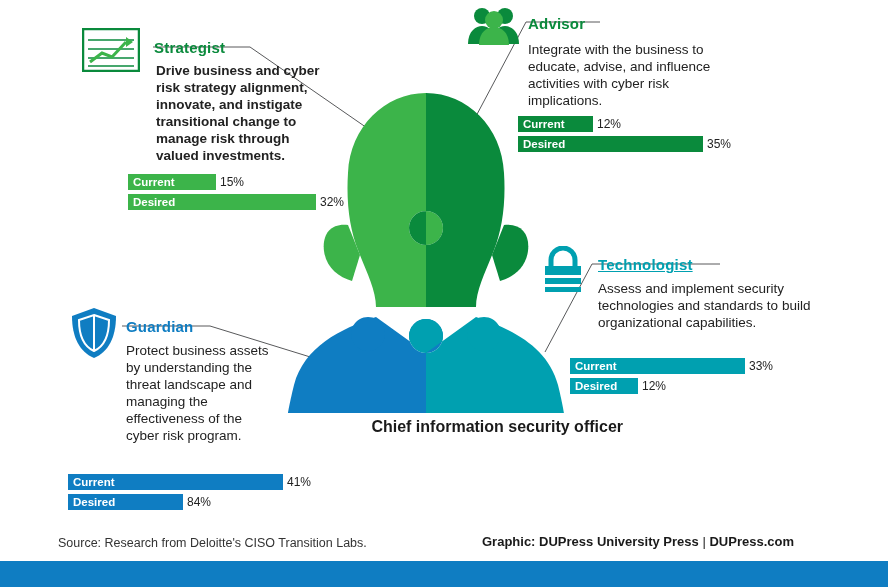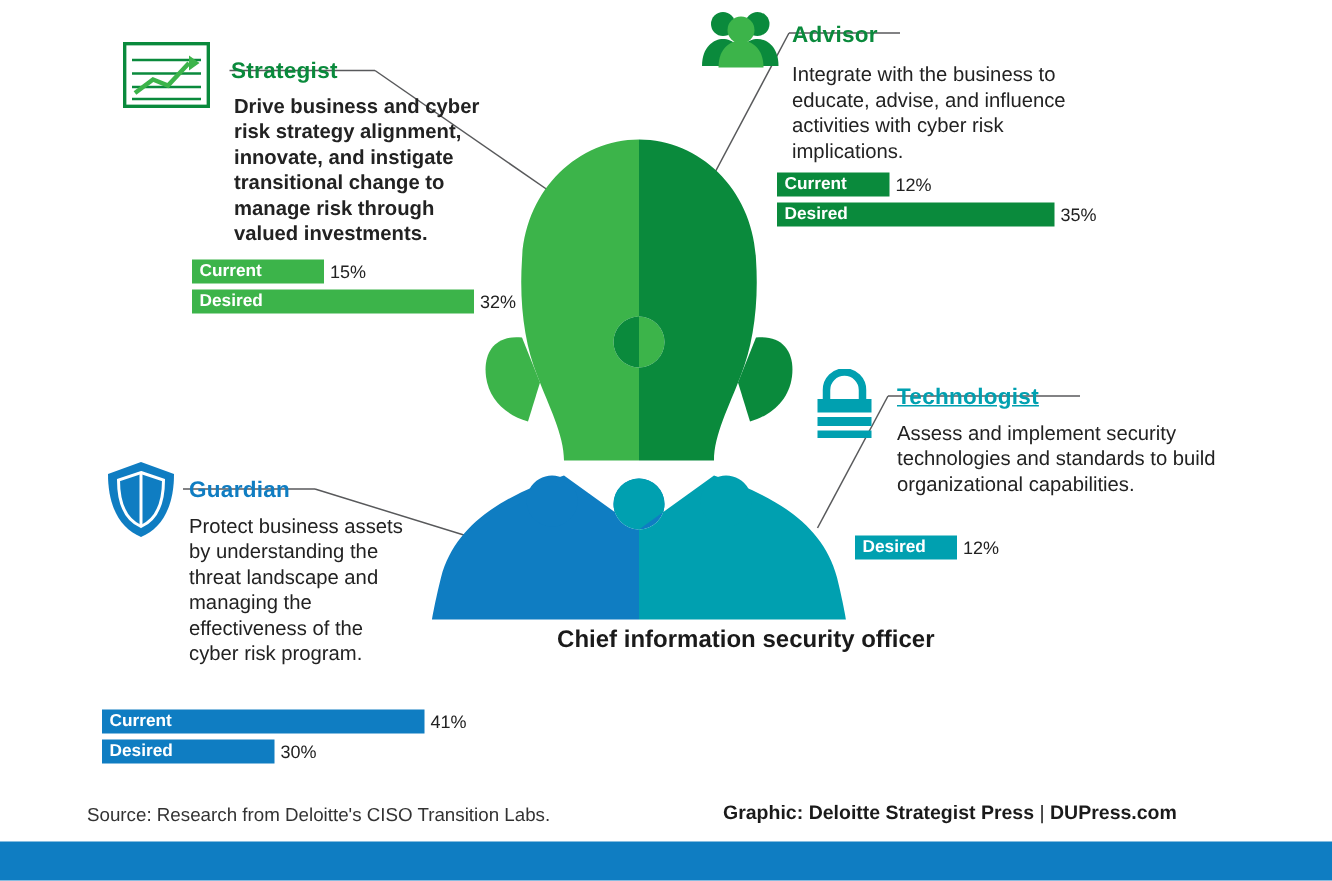--- a/index.html
+++ b/index.html
@@ -160,20 +160,23 @@
       <rect x="5" y="32" width="36" height="6" fill="#00a0b0"></rect>
       <rect x="5" y="41" width="36" height="5" fill="#00a0b0"></rect>
     </svg>
 
     <div class="role" style="position:absolute;left:58px;top:12px;color:#00a0b0;text-decoration:underline;">Technologist</div>
 
     <div class="desc" style="position:absolute;left:58px;top:36px;width:215px;">Assess and implement security technologies and standards to build organizational capabilities.</div>
 
     <div class="bars" style="position:absolute;left:30px;top:112px;width:250px;">
       <div class="barrow">
+        <span class="bar" style="width:175px;background:#00a0b0;">Current</span><span class="barval">33%</span>
+      </div>
+      <div class="barrow">
         <span class="bar" style="width:68px;background:#00a0b0;">Desired</span><span class="barval">12%</span>
       </div>
     </div>
   </div>
 
   <div class="quad" style="left:70px;top:306px;width:270px;">
     <svg class="icon" style="left:0px;top:0px;" width="48" height="54" viewBox="0 0 48 54">
       <path d="M24,2 L46,10 C46,32 38,46 24,52 C10,46 2,32 2,10 Z" fill="#0f7dc2"></path>
       <path d="M24,9 L39,14 C39,31 33,41 24,45 C15,41 9,31 9,14 Z" fill="none" stroke="#ffffff" stroke-width="2"></path>
       <line x1="24" y1="9" x2="24" y2="45" stroke="#ffffff" stroke-width="2"></line>
@@ -181,29 +184,29 @@
 
     <div class="role" style="position:absolute;left:56px;top:12px;color:#0f7dc2;">Guardian</div>
 
     <div class="desc" style="position:absolute;left:56px;top:36px;width:148px;">Protect business assets by understanding the threat landscape and managing the effectiveness of the cyber risk program.</div>
 
     <div class="bars" style="position:absolute;left:-2px;top:166px;width:270px;">
       <div class="barrow">
         <span class="bar" style="width:215px;background:#0f7dc2;">Current</span><span class="barval">41%</span>
       </div>
       <div class="barrow">
-        <span class="bar" style="width:115px;background:#0f7dc2;">Desired</span><span class="barval">30%</span>
+        <span class="bar" style="width:115px;background:#0f7dc2;">Desired</span><span class="barval">84%</span>
       </div>
     </div>
   </div>
 
   <div class="footer">
     <div class="src">Source: Research from Deloitte's CISO Transition Labs.</div>
     <div class="credit">
       <span class="graylabel">Graphic:</span>
-      <b>Deloitte Strategist Press</b>
+      <b>DUPress University Press</b>
       <span>|</span>
       <b>DUPress.com</b>
     </div>
     <div class="bluebar"></div>
   </div>
 
 </div>
 
 </body></html>

